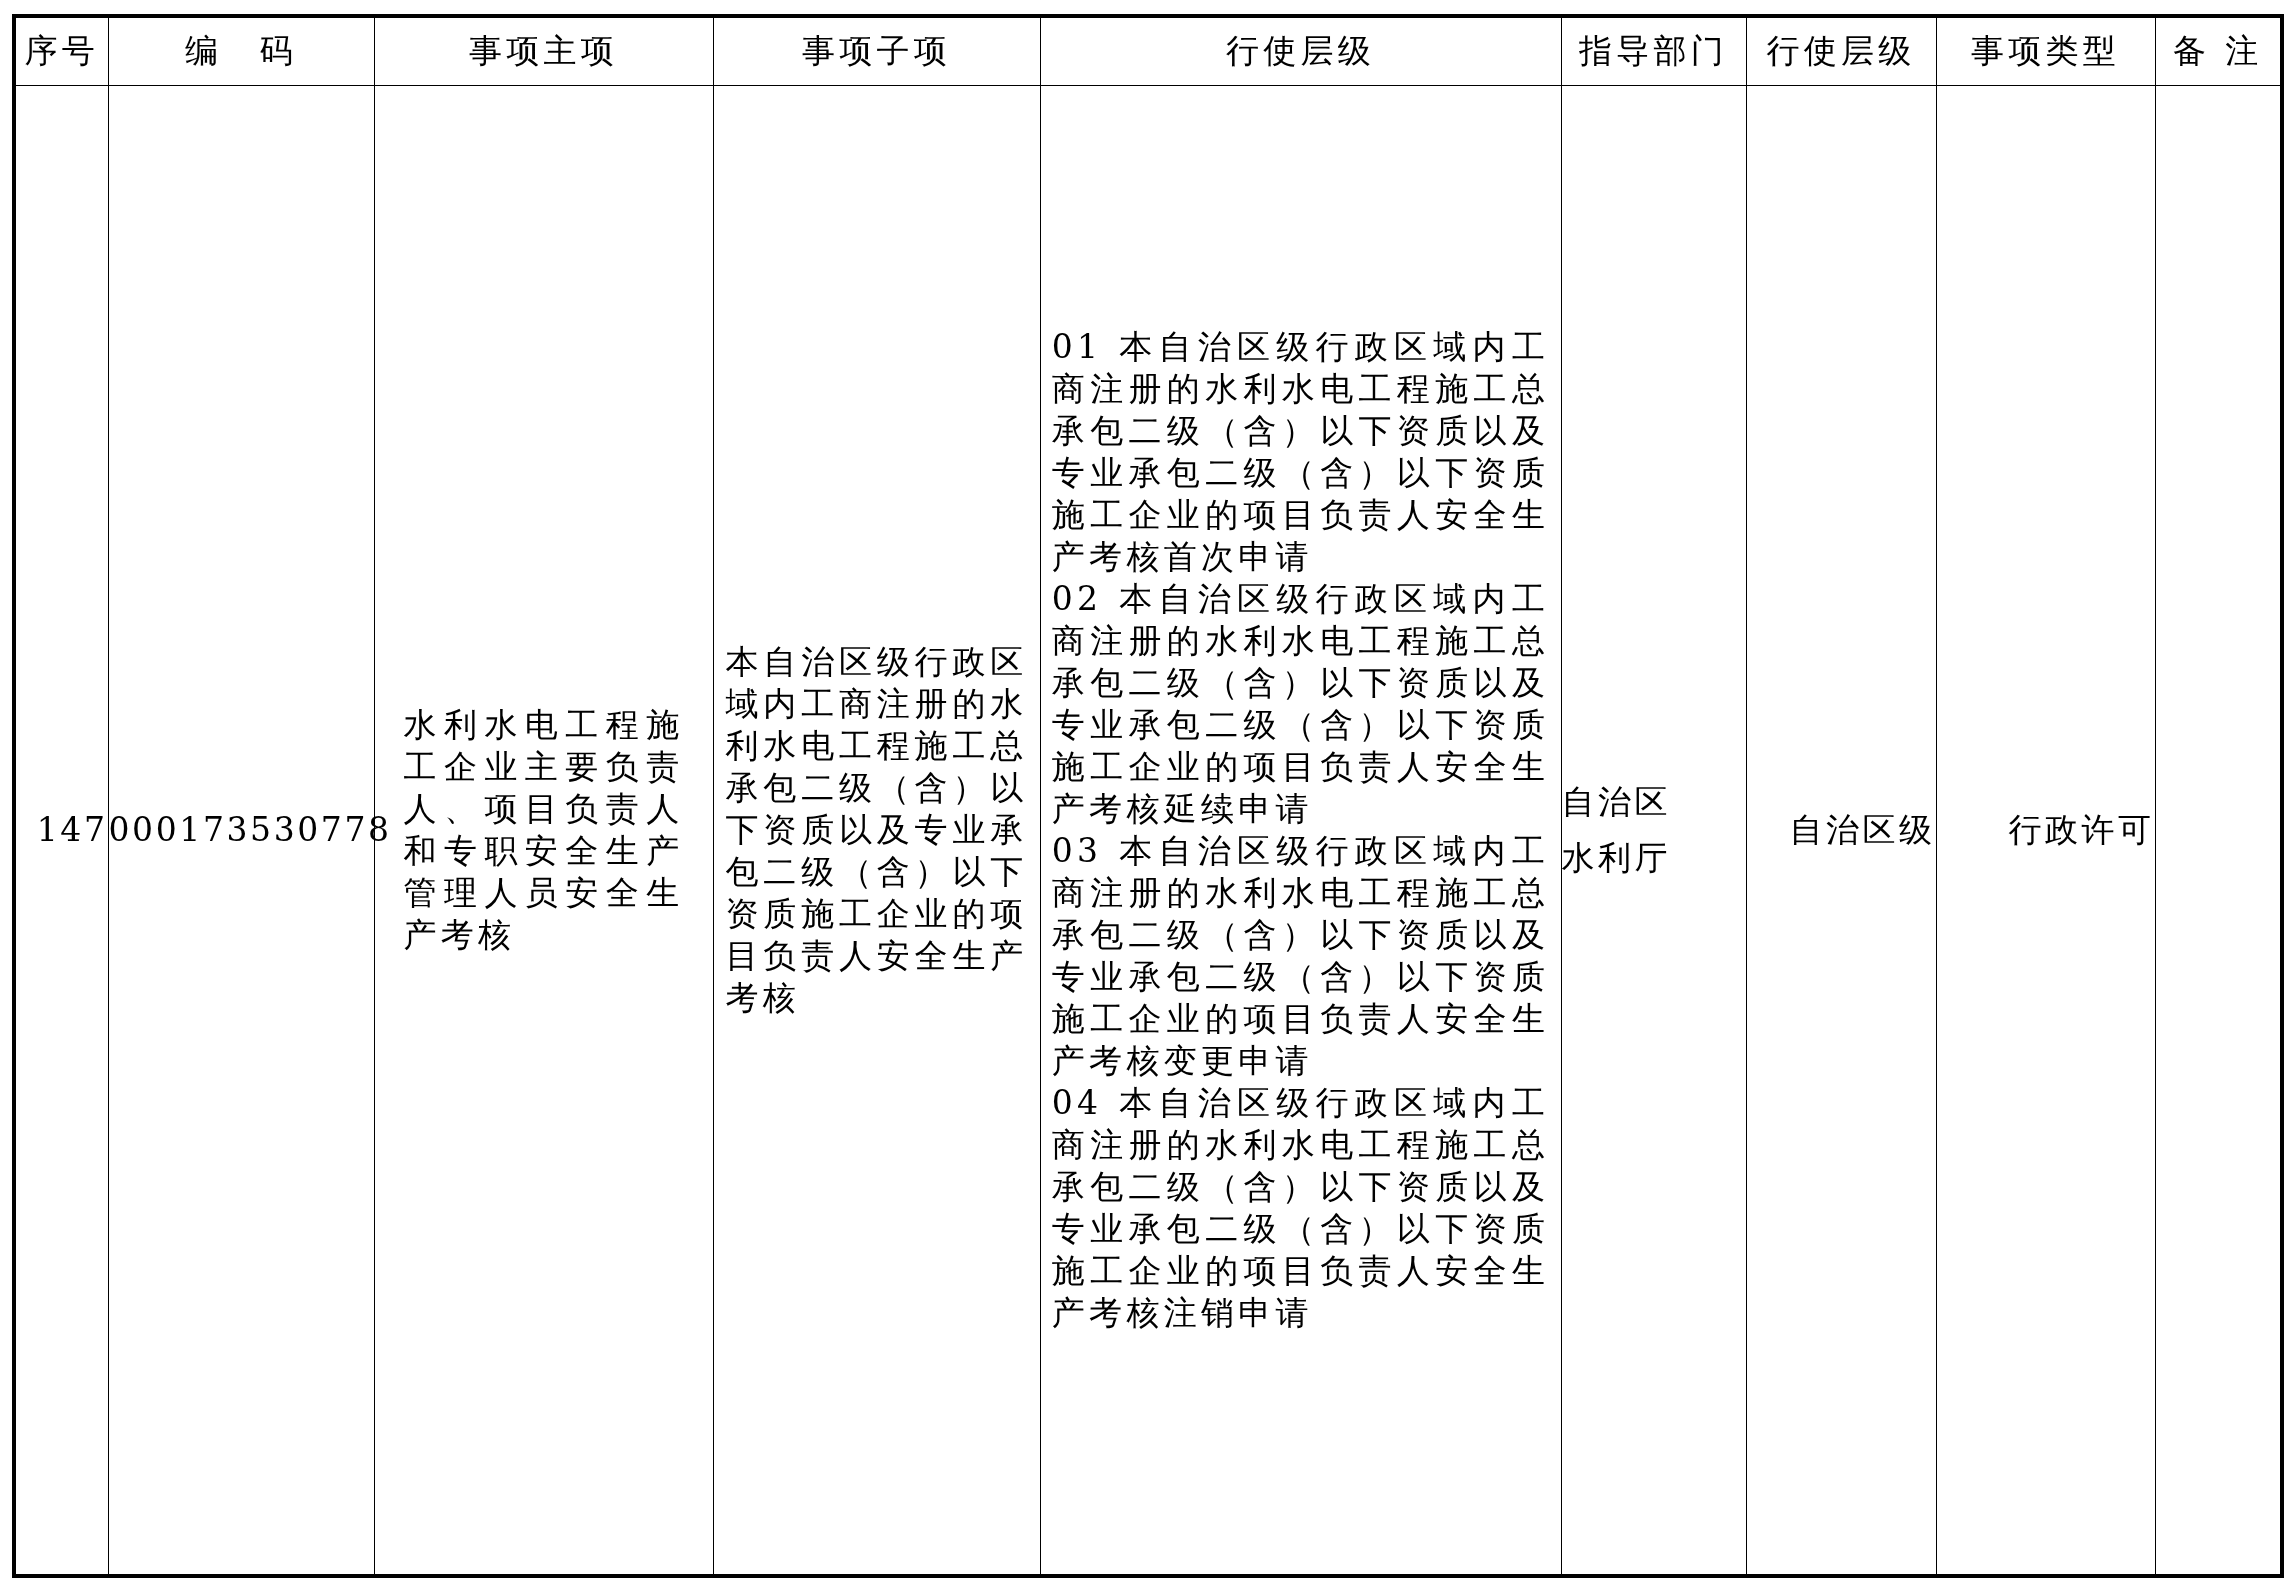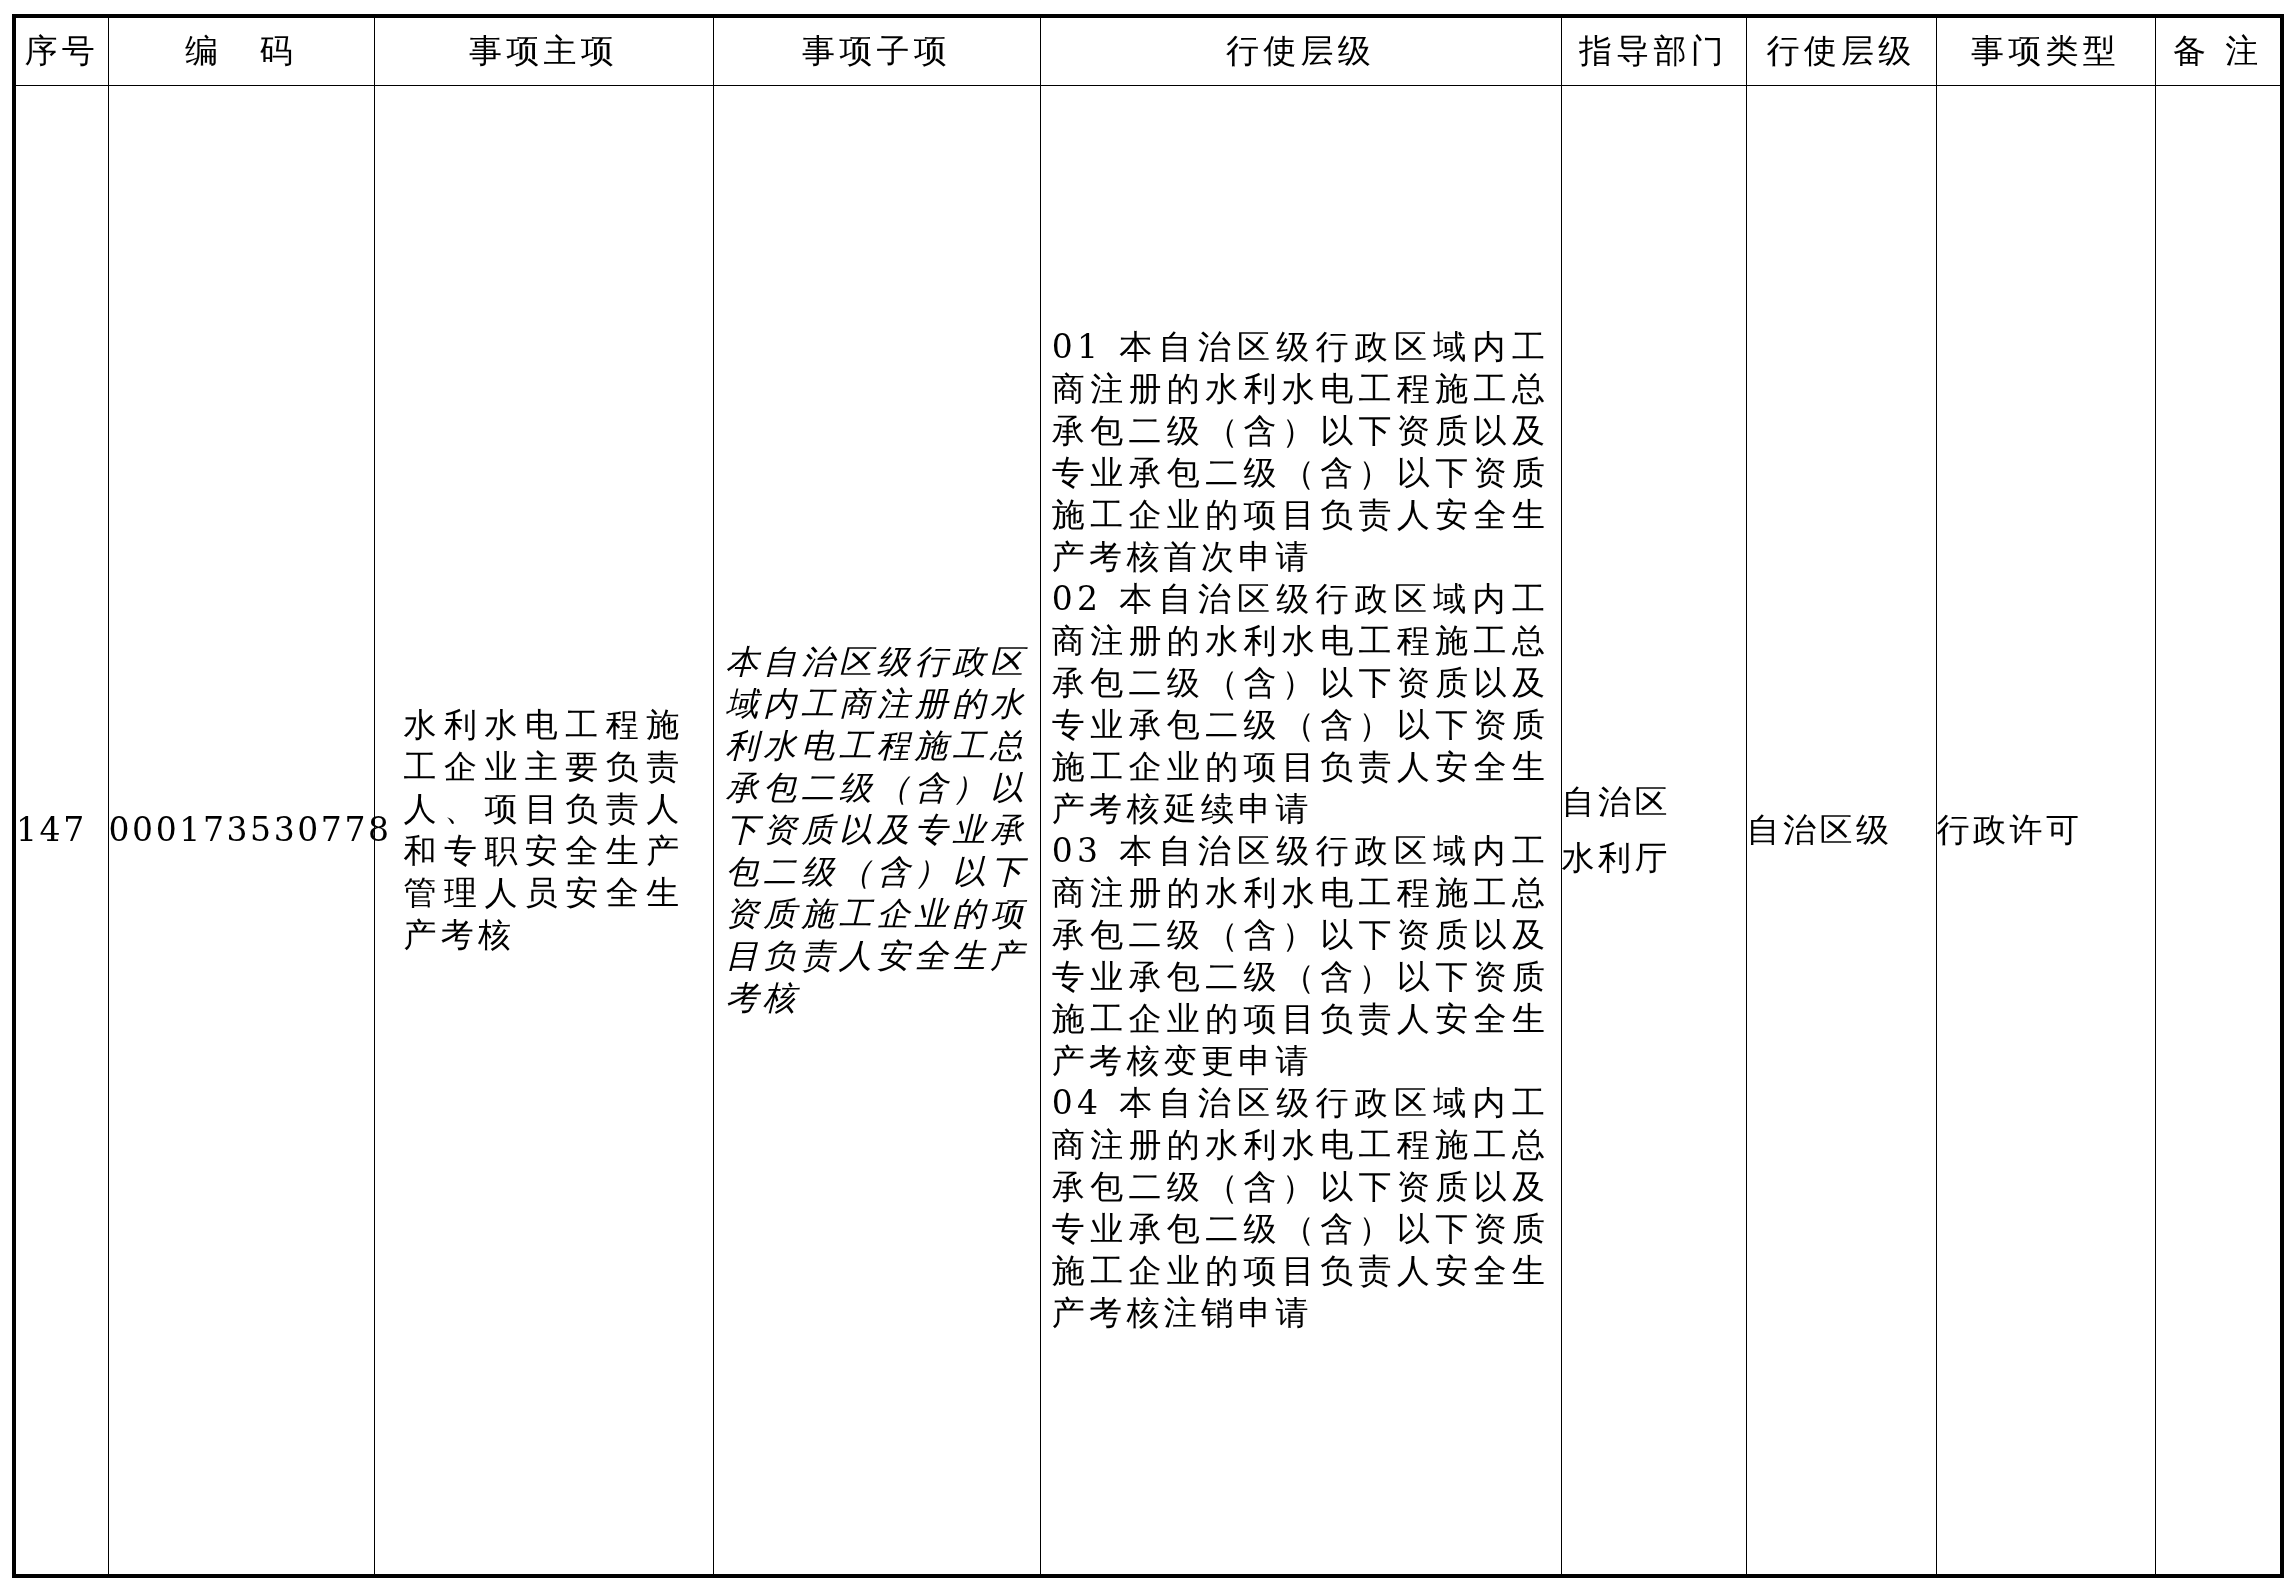--- a/index.html
+++ b/index.html
@@ -29,30 +29,30 @@
     font-size: 33px;
     letter-spacing: 4.3px;
     text-align: center;
     height: 69px;
     white-space: nowrap;
   }
   .doc-table td {
     font-size: 33px;
     line-height: 42px;
   }
-  .cell-center { text-align: left; }
+  .cell-center { text-align: right; }
   .cell-num { letter-spacing: 2.6px; }
   .cell-justify {
     text-align: justify;
     text-justify: inter-character;
     letter-spacing: 4.3px;
     line-height: 42px;
   }
   td.main-item { padding: 0 29px; }
-  td.sub-item  { padding: 12px 12px; font-style: italic; }
+  td.sub-item  { padding: 12px 12px; }
   td.business  { padding: 0 11.3px; }
   td.business p {
     text-align: justify;
     text-justify: inter-character;
     letter-spacing: 4.3px;
     line-height: 42px;
   }
   td.dept {
     text-align: left;
     white-space: pre-line;

